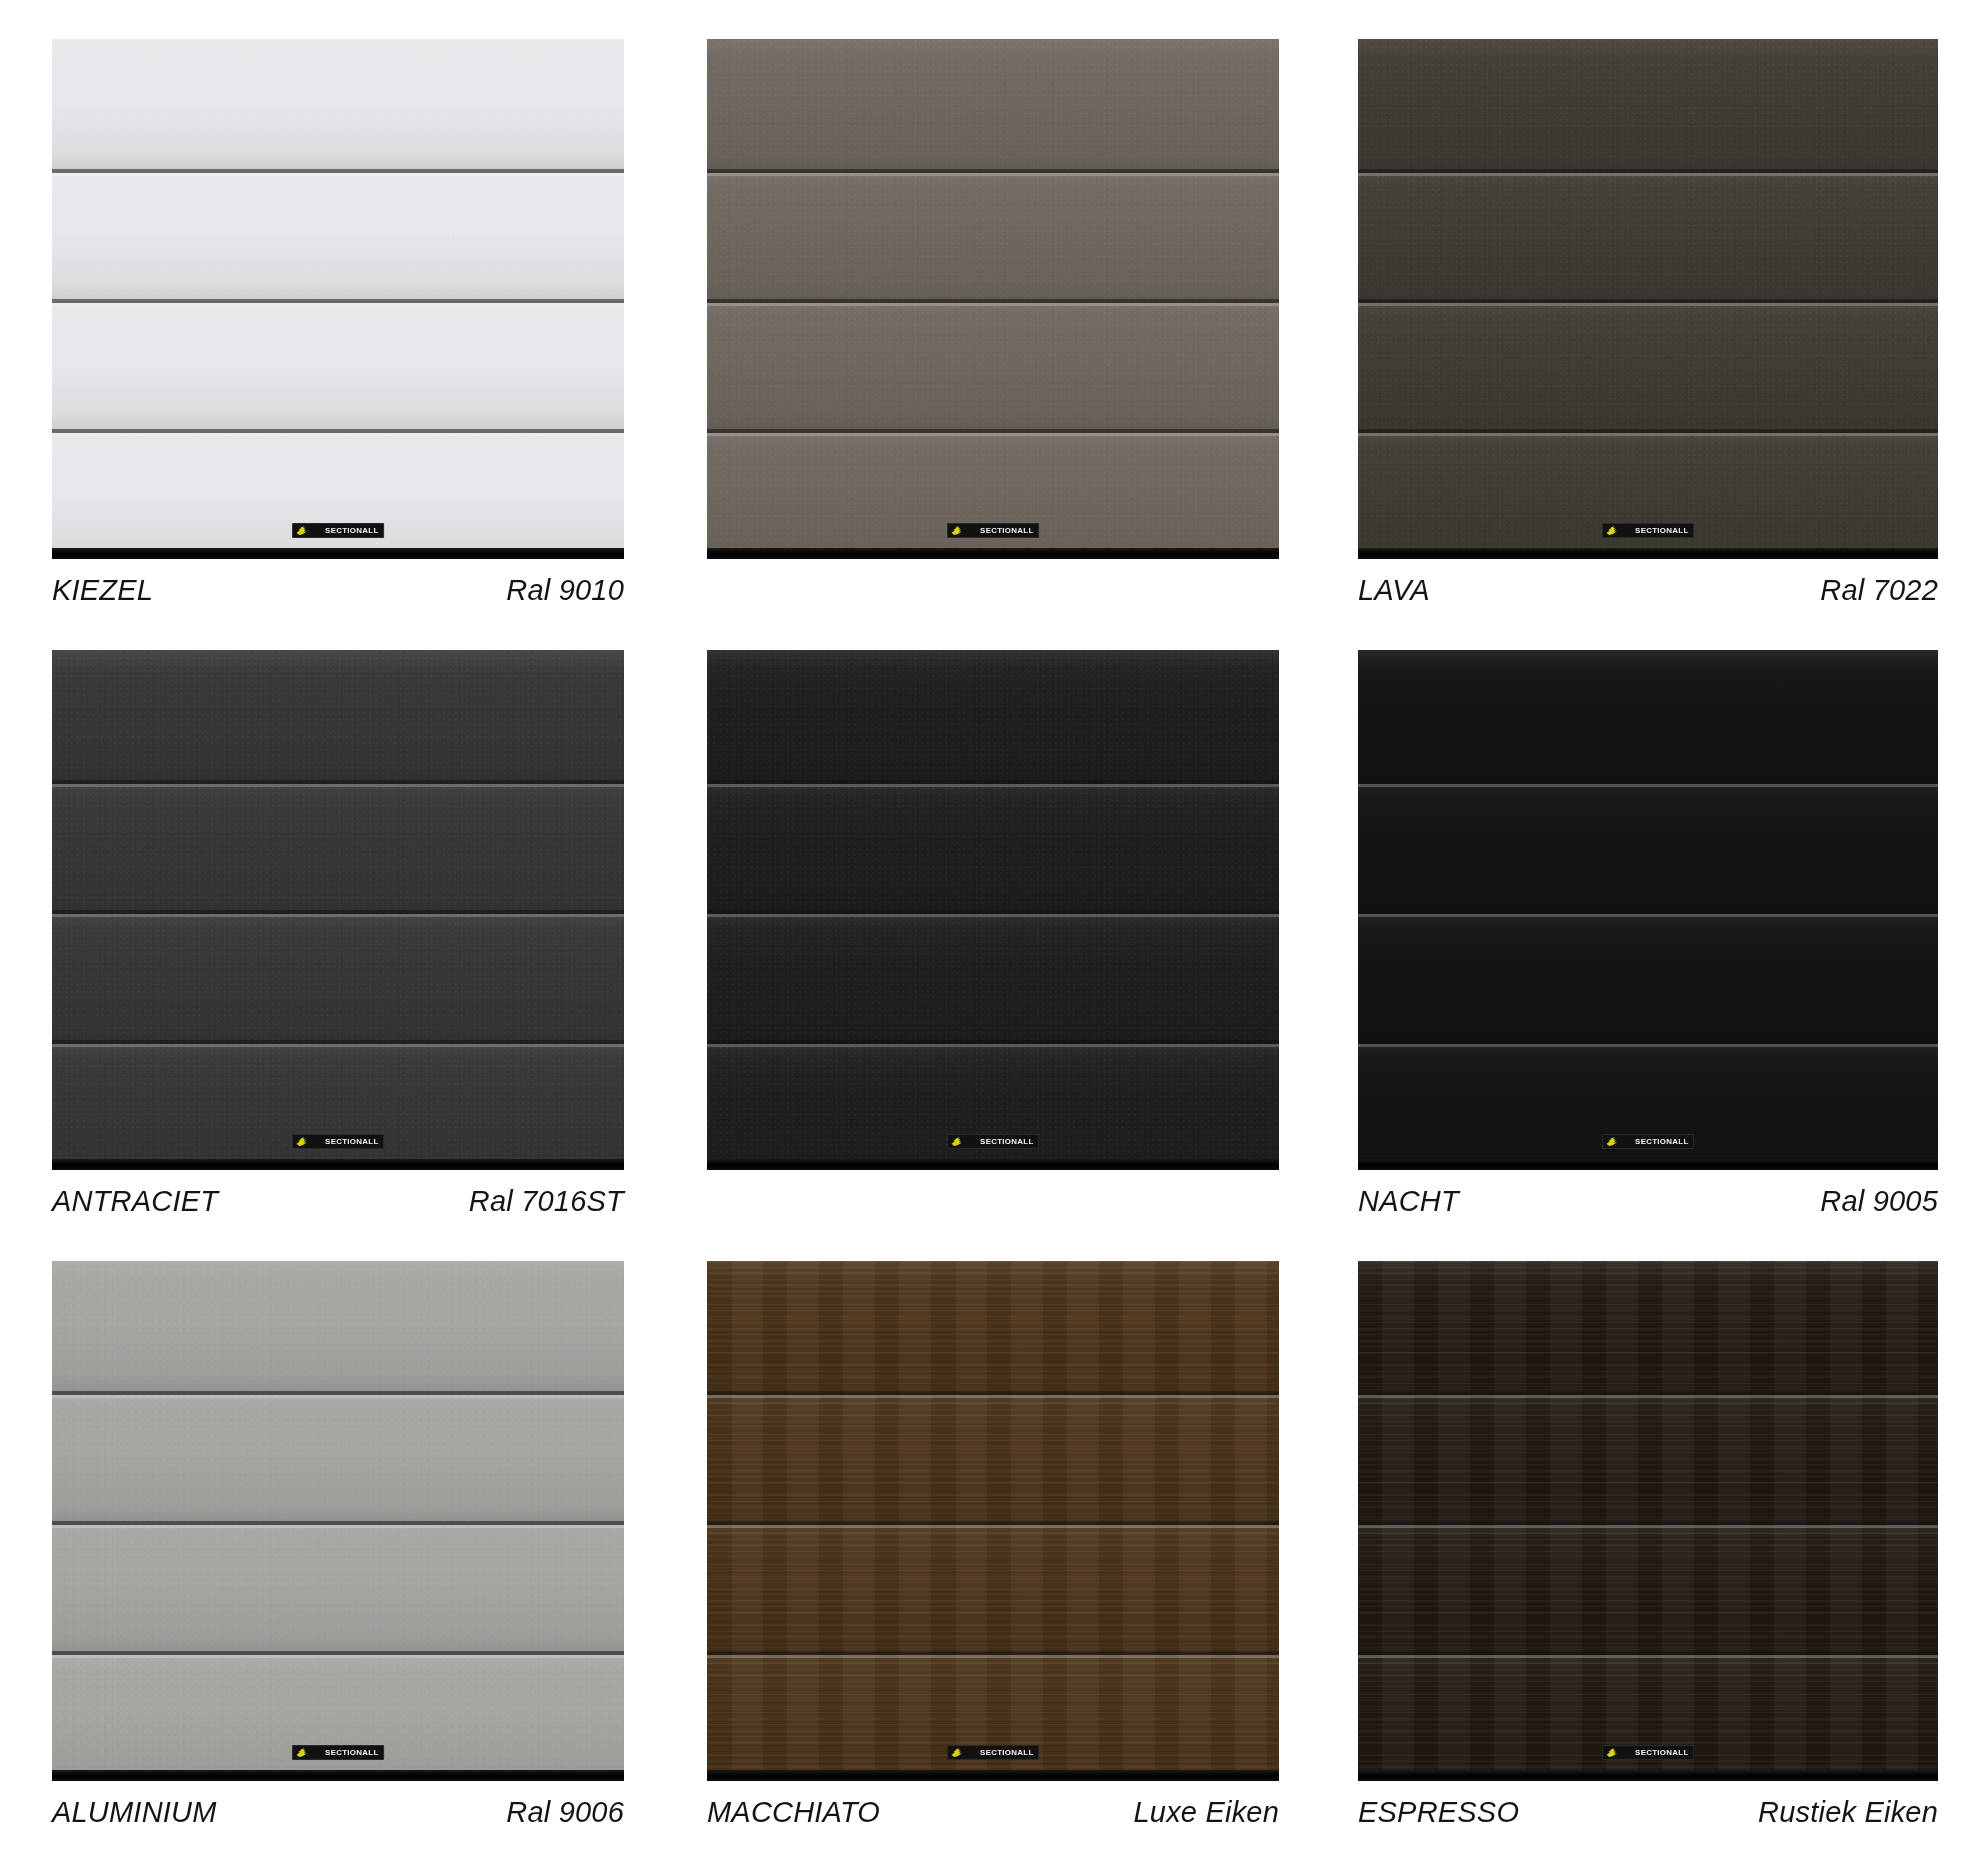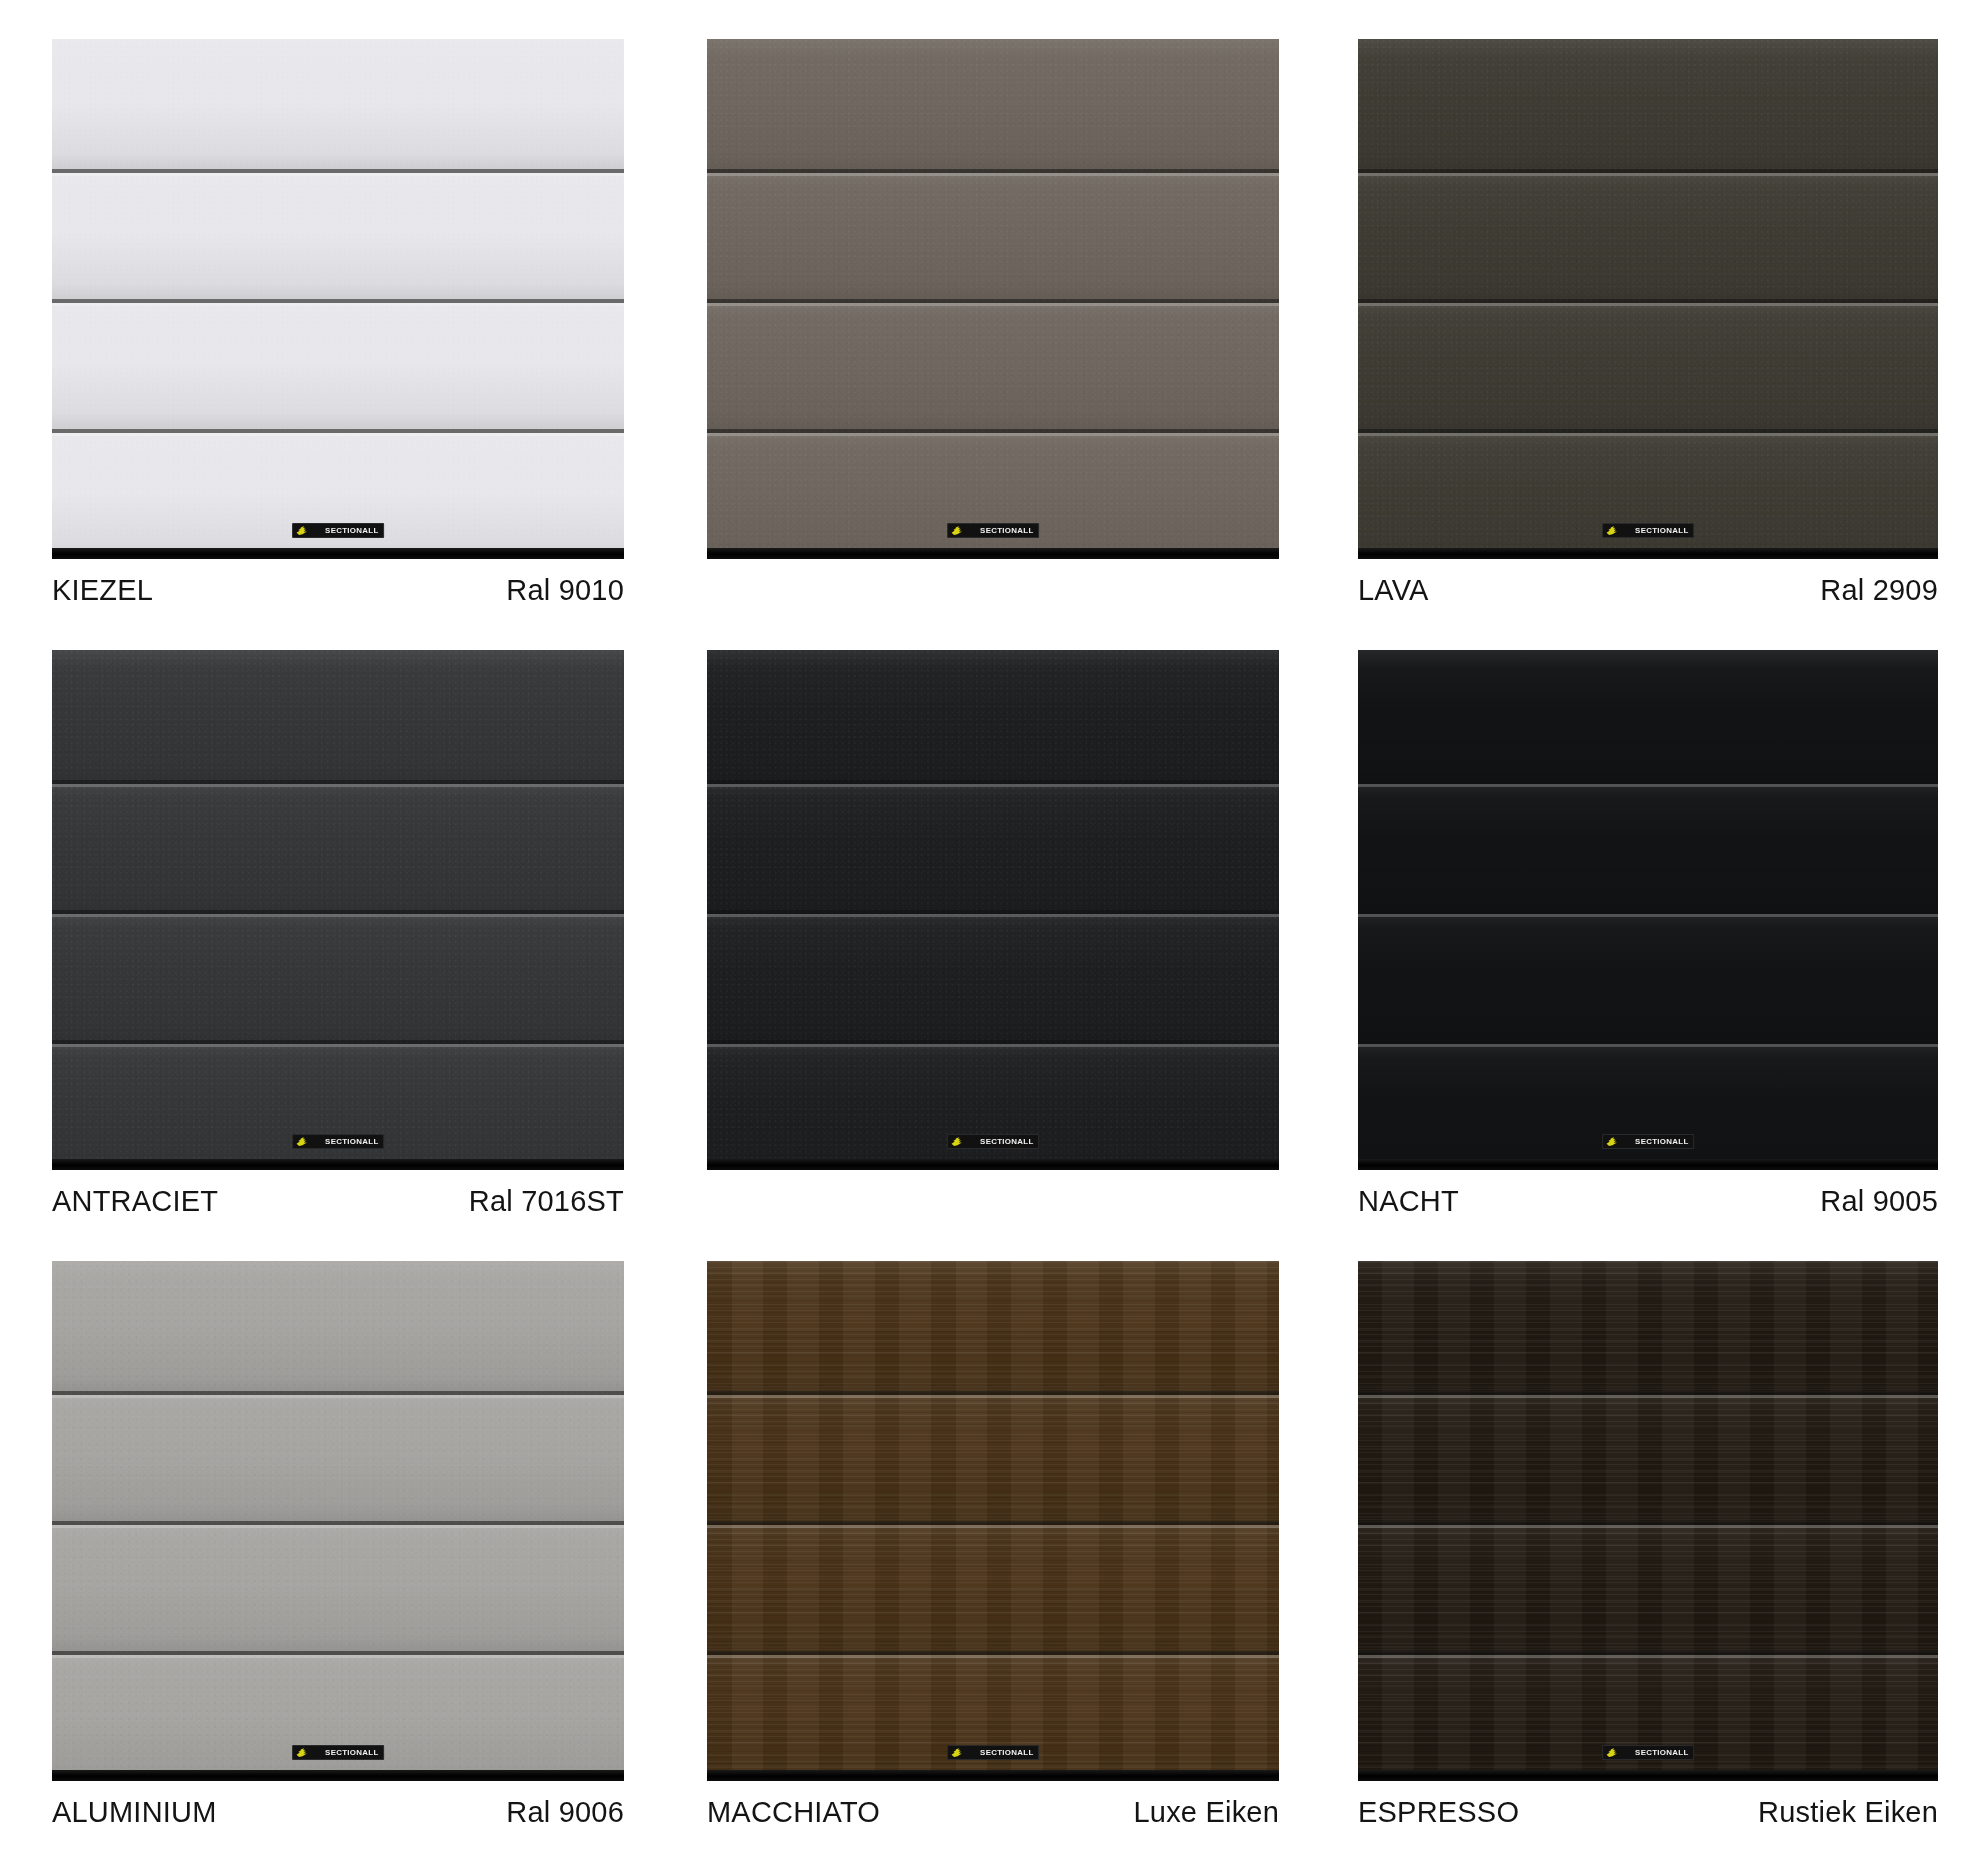--- a/index.html
+++ b/index.html
@@ -167,20 +167,21 @@
   
   .caption {
     display: flex;
     justify-content: space-between;
     align-items: baseline;
     margin-top: 15px;
     font-size: 29px;
     color: #141414;
     font-family: "Liberation Sans", sans-serif;
     letter-spacing: 0.2px;
+    font-style: italic;
   }
   .caption .name {
     text-transform: uppercase;
   }
   .caption .code {
     text-align: right;
   }
 </style>
 </head>
 <body>
@@ -277,21 +278,21 @@
             <svg class="logo-mark" viewBox="0 0 13 11" xmlns="http://www.w3.org/2000/svg">
               <path d="M0.5 7.6 L4.2 5.2 L2.6 4.6 L6.2 2.0 L4.8 1.6 L9.2 0.4 L8.0 2.4 L10.4 2.0 L8.6 4.4 L11.4 4.0 L8.8 6.6 L12.4 6.2 L7.2 9.4 L3.4 10.2 Z" fill="#d8d313"></path>
             </svg>
           </span>
           <span class="logo-text">SECTIONALL</span>
         </div>
         <div class="door-floor"></div>
       </div>
       <div class="caption">
         <span class="name">LAVA</span>
-        <span class="code">Ral 2909</span>
+        <span class="code">Ral 7022</span>
       </div>
     </div>
     <div class="swatch col-1">
       <div class="door tex-stucco" style="background: rgb(52, 54, 56);">
         <div class="panels">
           <div class="panel" style="background: rgb(52, 54, 56);">
             <div class="panel-face"></div>
             <div class="panel-shade"></div>
           </div>
           <div class="panel" style="background: rgb(52, 54, 56);">

